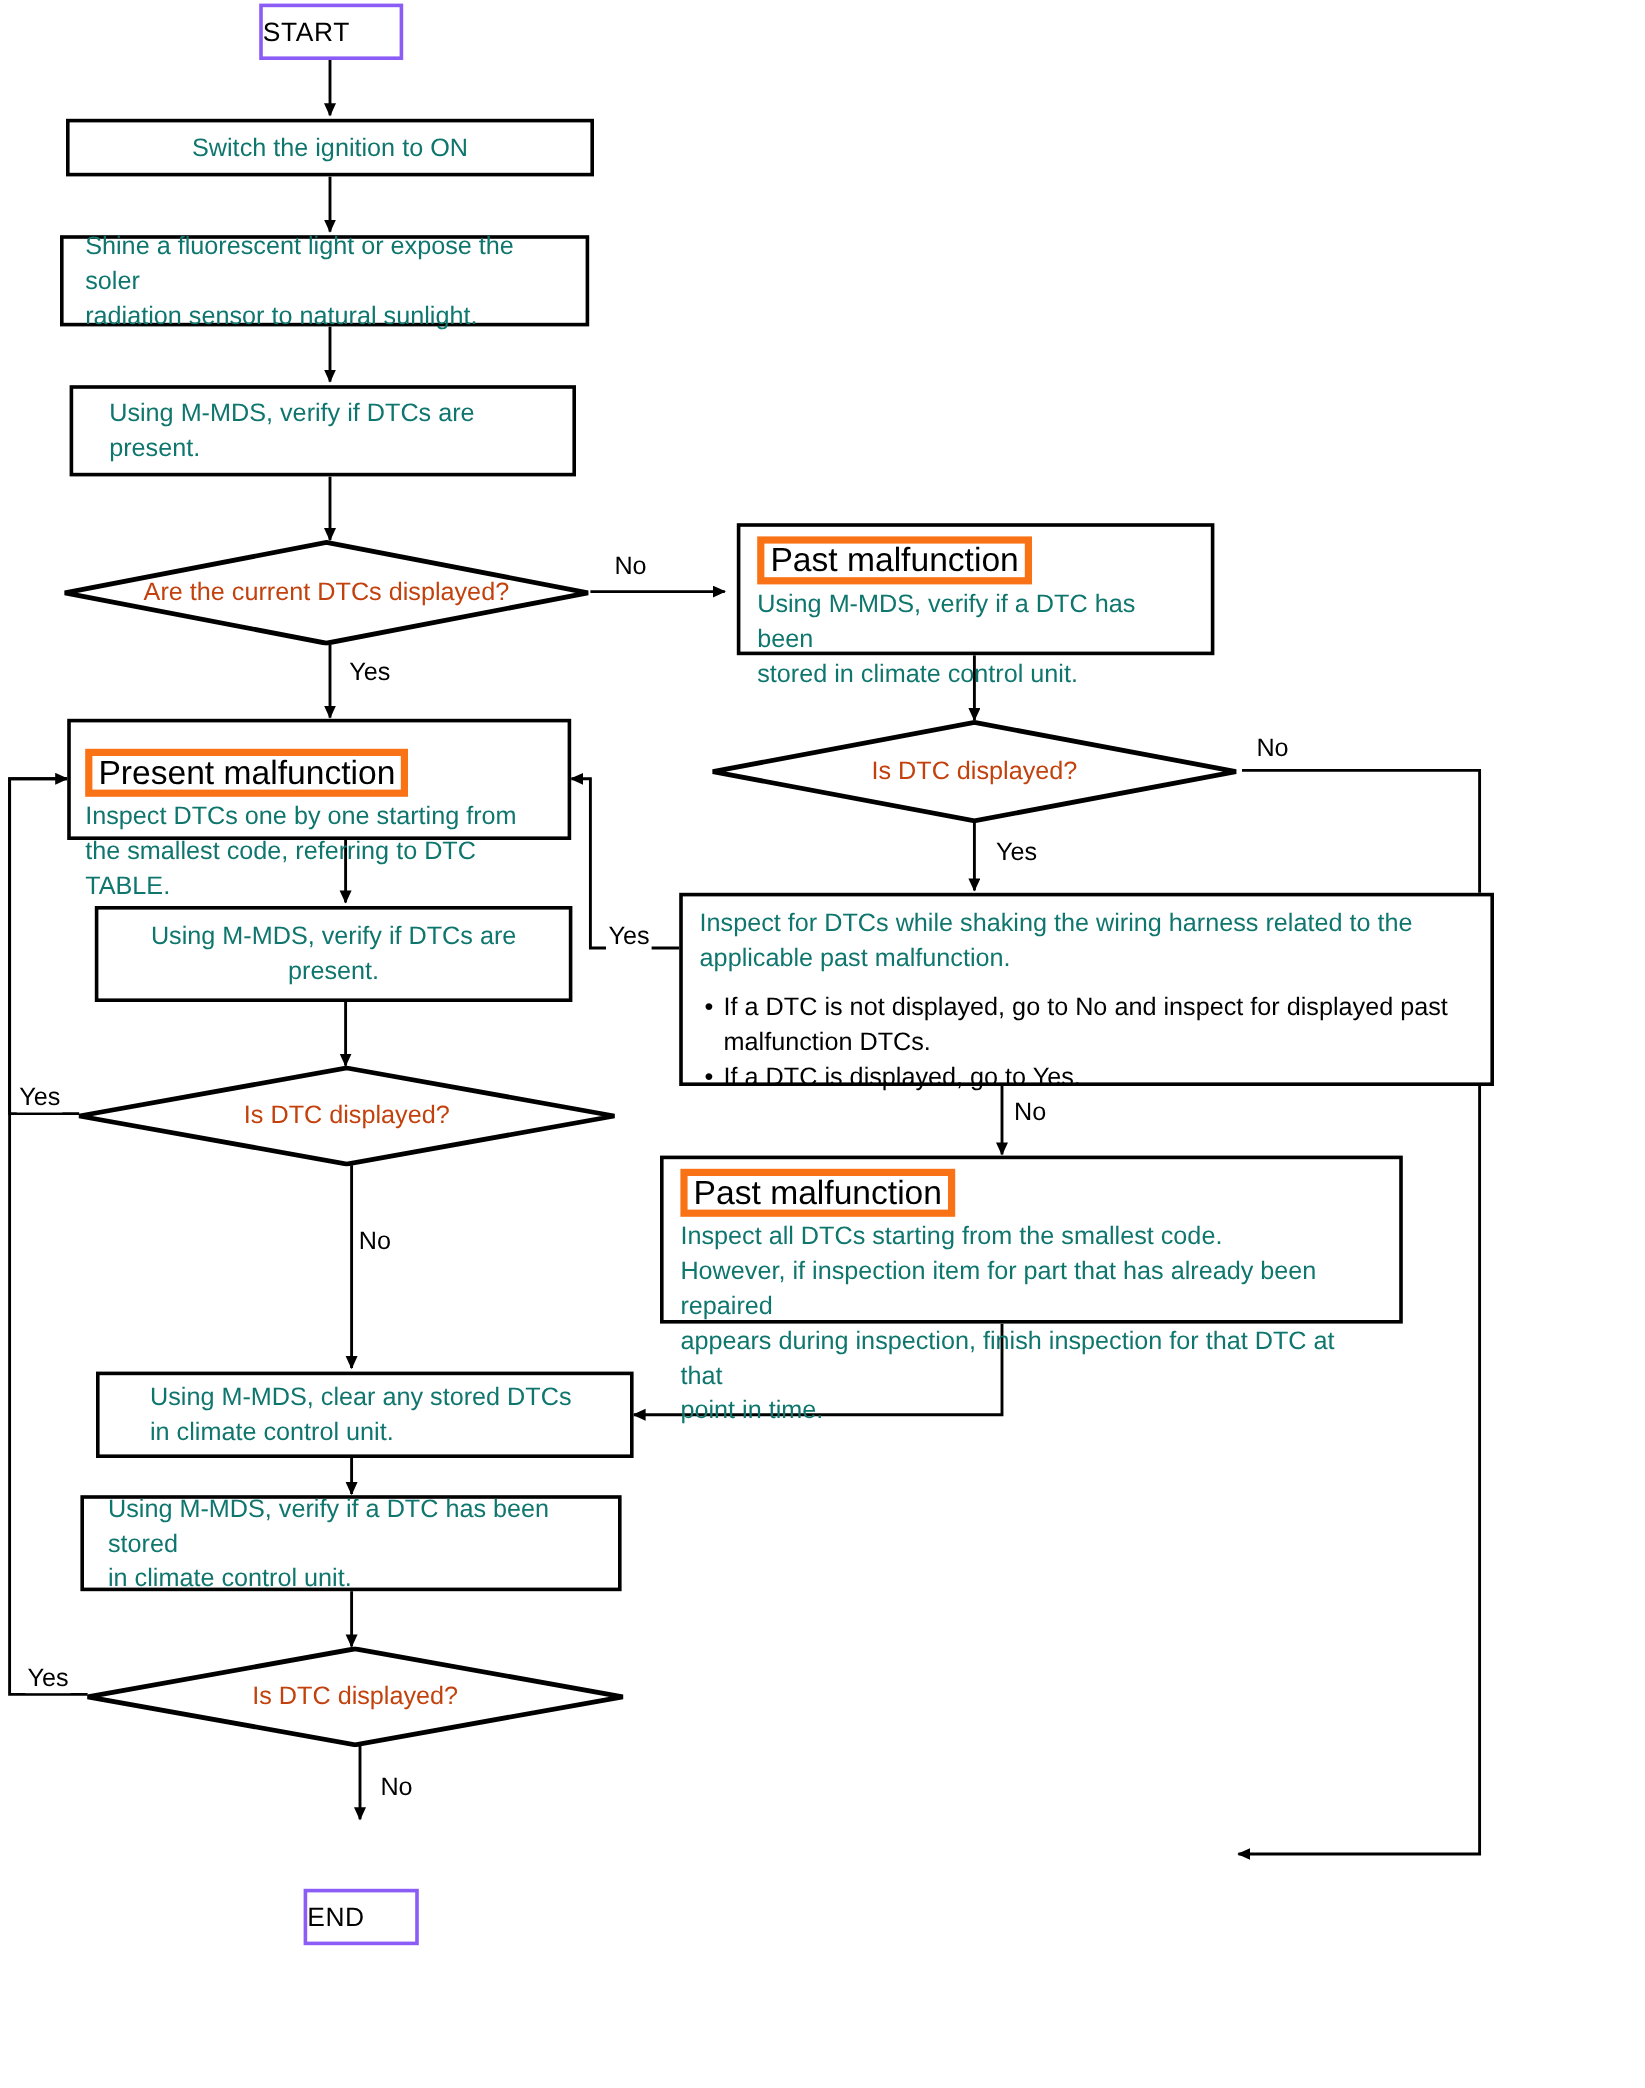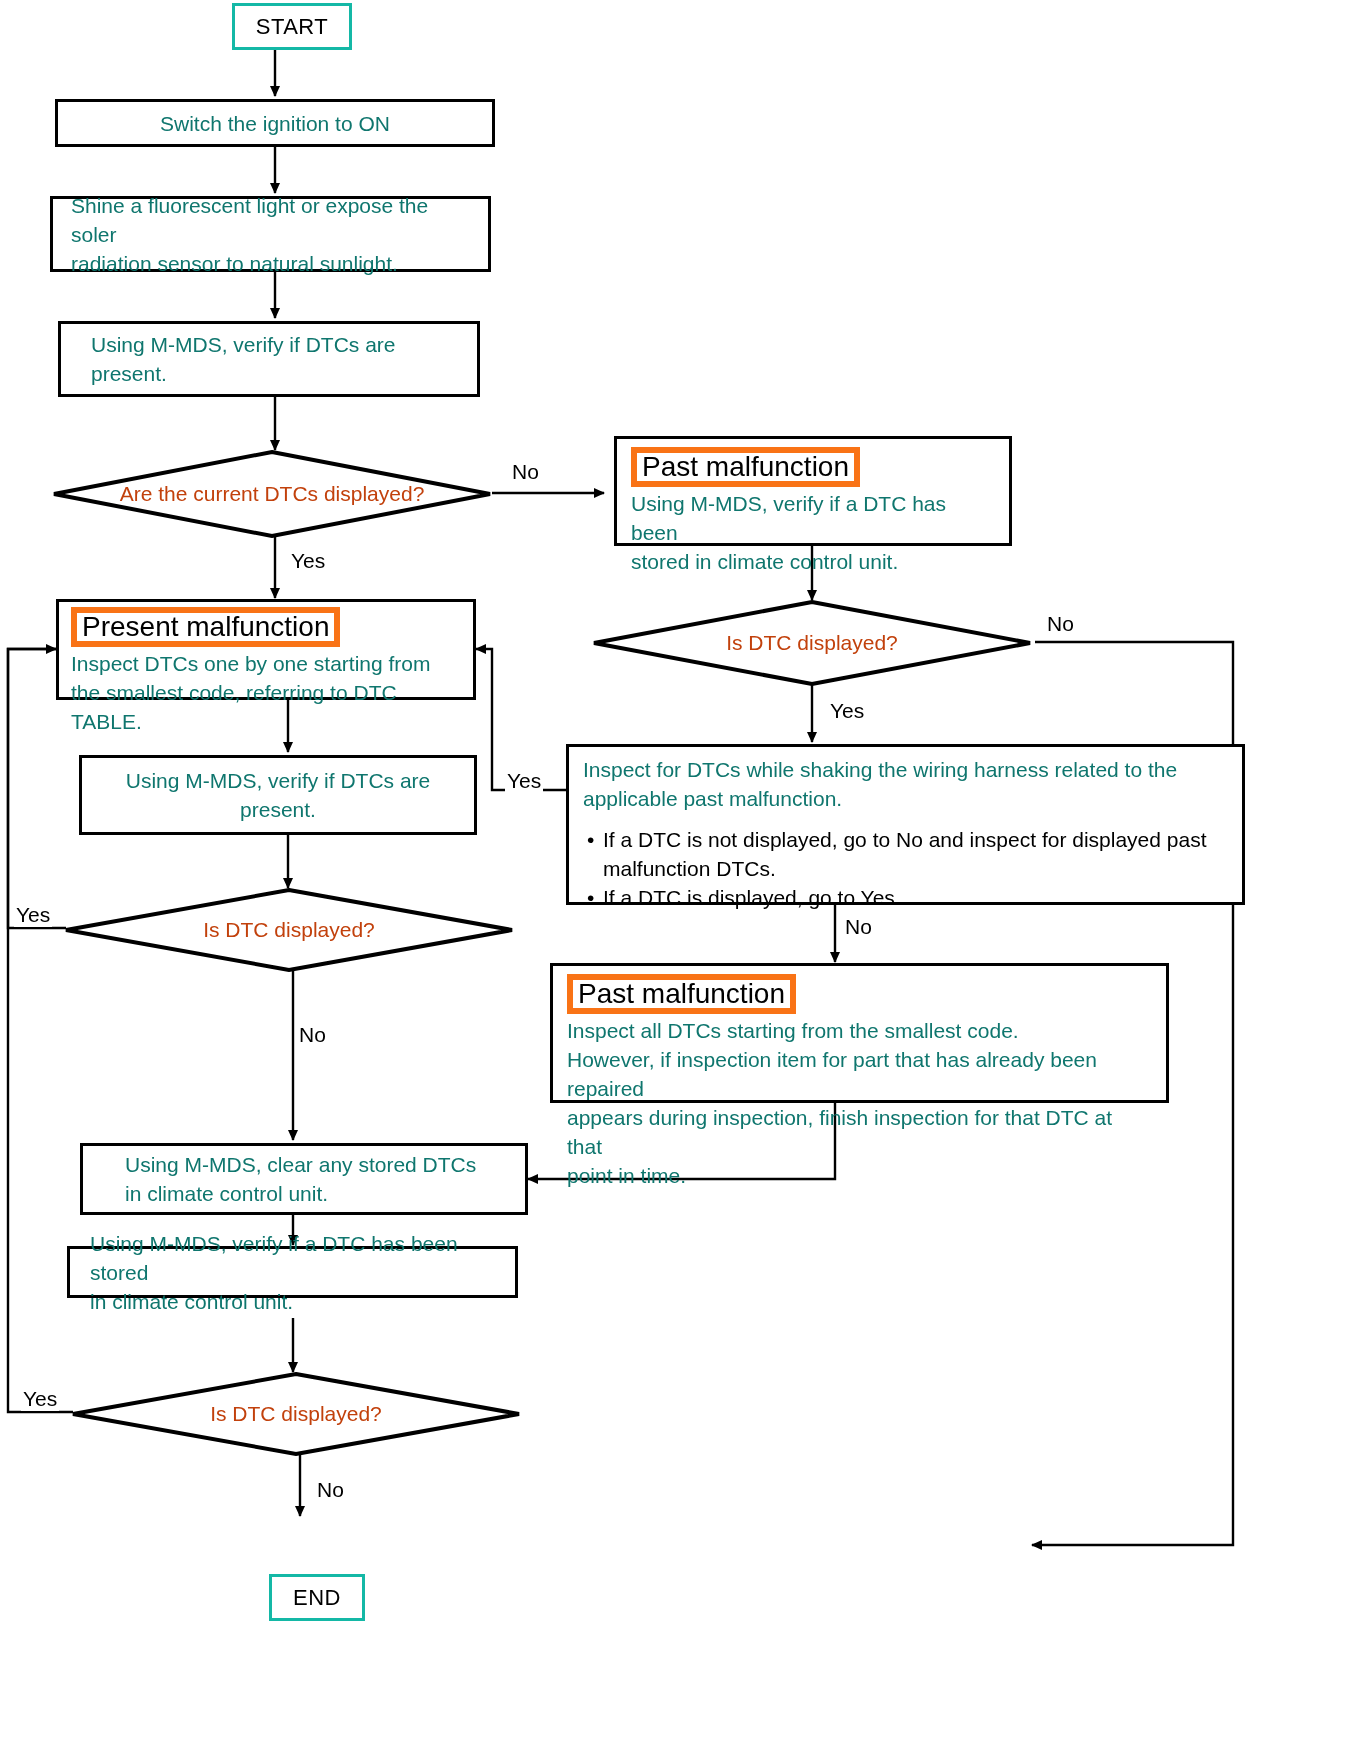--- a/index.html
+++ b/index.html
@@ -34,23 +34,21 @@
   }
   .box .txt {
     font-size: 21px;
     line-height: 29px;
     color: #0f766e;
     white-space: pre-line;
   }
   .box.center { justify-content: center; }
   .box.center .txt { text-align: center; }
   .terminal {
-    border: 3px solid #14b8a6;
-    justify-content: center;
-    margin-left: 16px;
+    border: 3px solid #8b5cf6;
   }
   .terminal .txt {
     font-size: 22px;
     letter-spacing: 0.5px;
   }
   .tagline {
     display: inline-block;
     border: 6px solid #f97316;
     font-weight: normal;
     font-size: 28px;
@@ -185,21 +183,21 @@
 stored in climate control unit.</div>
   </div>
 
   <div class="diamond" style="left:592px; top:600px; width:440px; height:86px;">
     <svg width="440" height="86" viewBox="0 0 440 86">
       <polygon points="220,2 438,43 220,84 2,43" fill="#fff" stroke="#000" stroke-width="4"></polygon>
     </svg>
     <div class="dlabel">Is DTC displayed?</div>
   </div>
 
-  <div class="node box" style="left:56px; top:599px; width:420px; height:101px; display:block; padding:5px 12px;">
+  <div class="node box" style="left:56px; top:599px; width:420px; height:101px; display:block; padding:22px 12px;">
     <span class="tagline">Present malfunction</span>
     <div class="txt">Inspect DTCs one by one starting from
 the smallest code, referring to DTC TABLE.</div>
   </div>
 
   <div class="node box center" style="left:79px; top:755px; width:398px; height:80px;">
     <span class="txt">Using M-MDS, verify if DTCs are present.</span>
   </div>
 
   <div class="diamond" style="left:64px; top:888px; width:450px; height:84px;">
@@ -225,21 +223,21 @@
 However, if inspection item for part that has already been repaired
 appears during inspection, finish inspection for that DTC at that
 point in time.</div>
   </div>
 
   <div class="node box" style="left:80px; top:1143px; width:448px; height:72px; padding-left:42px;">
     <span class="txt">Using M-MDS, clear any stored DTCs
 in climate control unit.</span>
   </div>
 
-  <div class="node box" style="left:67px; top:1246px; width:451px; height:52px; padding-left:20px;">
+  <div class="node box" style="left:67px; top:1246px; width:451px; height:80px; padding-left:20px;">
     <span class="txt">Using M-MDS, verify if a DTC has been stored
 in climate control unit.</span>
   </div>
 
   <div class="diamond" style="left:71px; top:1372px; width:450px; height:84px;">
     <svg width="450" height="84" viewBox="0 0 450 84">
       <polygon points="225,2 448,42 225,82 2,42" fill="#fff" stroke="#000" stroke-width="4"></polygon>
     </svg>
     <div class="dlabel">Is DTC displayed?</div>
   </div>

